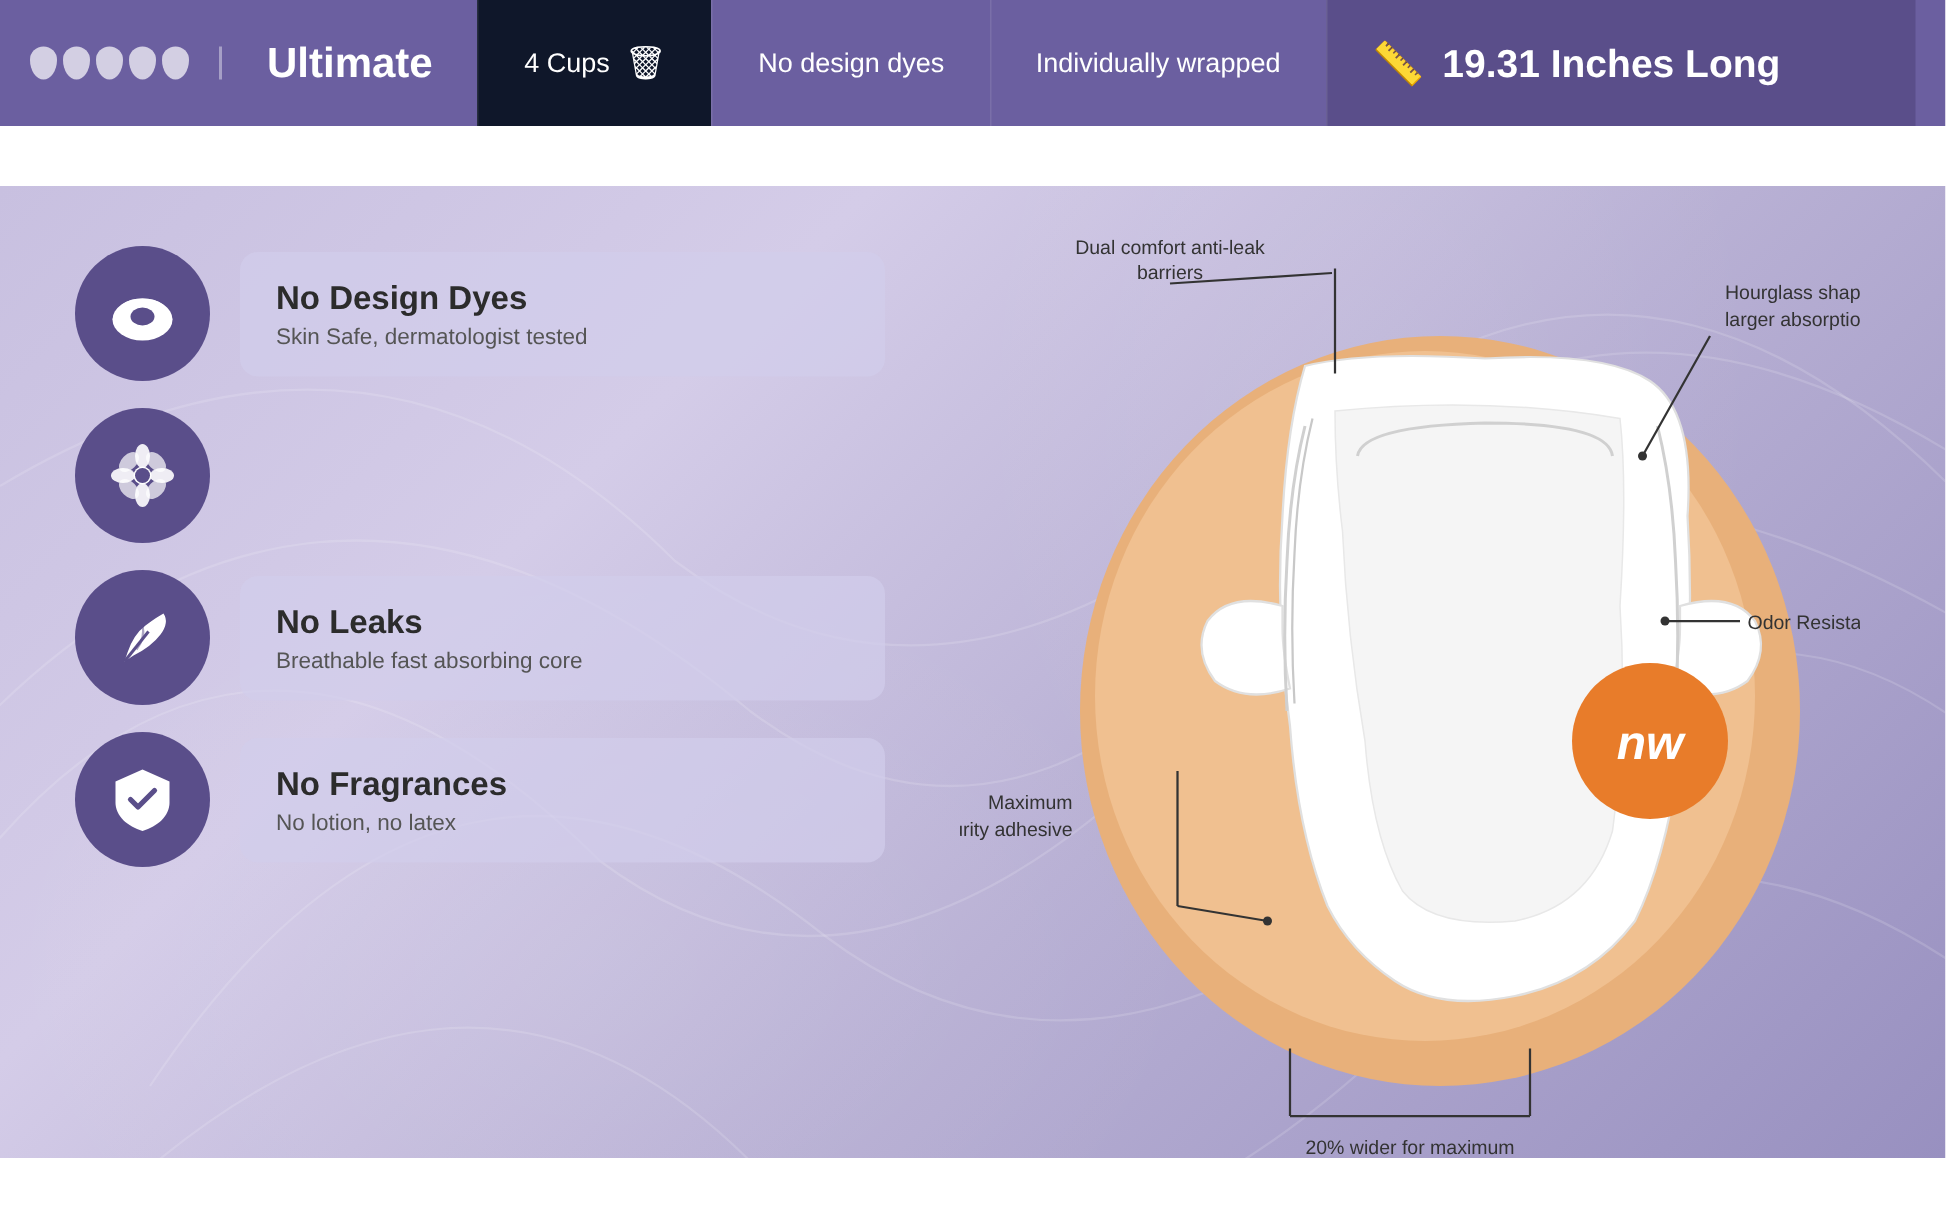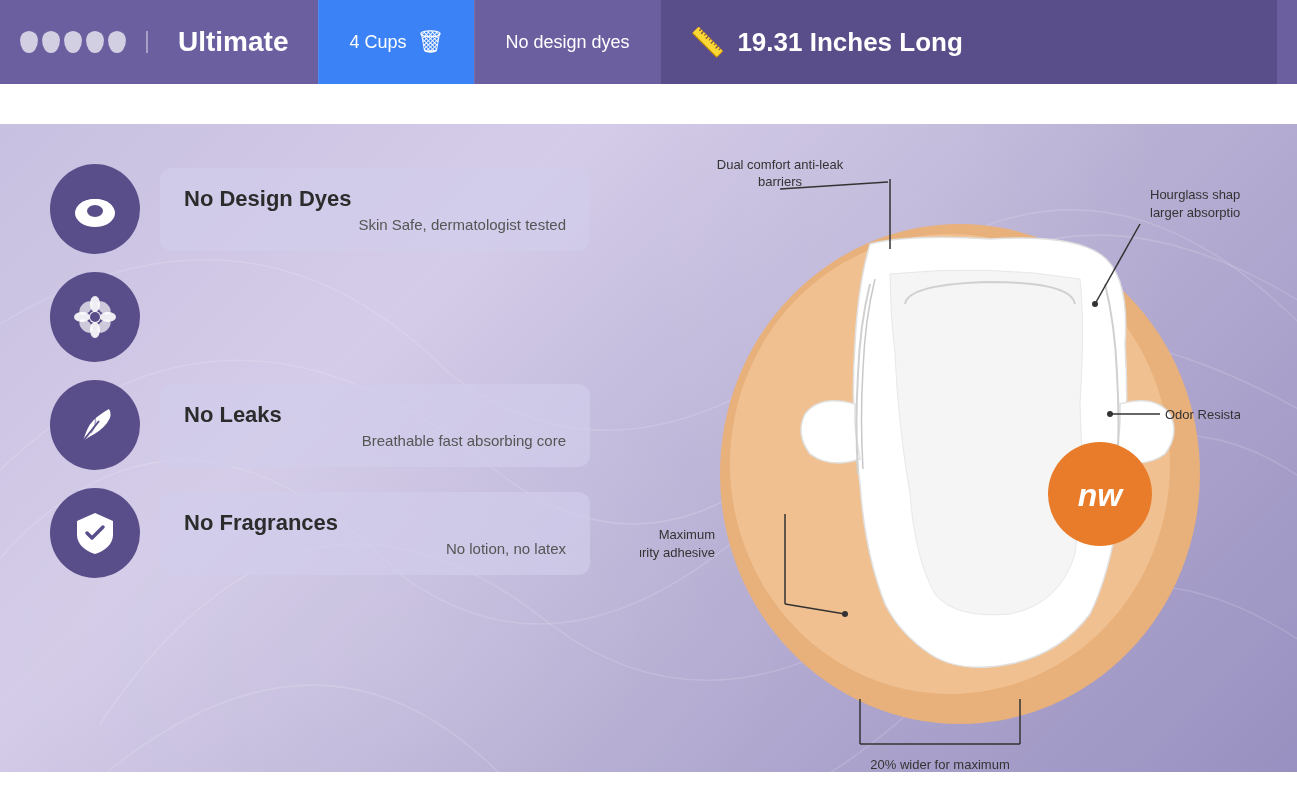--- a/index.html
+++ b/index.html
@@ -40,21 +40,21 @@
       display: flex;
       align-items: center;
       justify-content: center;
       padding: 0 30px;
       color: #fff;
       font-size: 18px;
       gap: 10px;
       border-left: 1px solid rgba(255,255,255,0.1);
     }
     .top-bar-segment.highlighted {
-      background: #3b82f6;
+      background: #0f172a;
     }
     .top-bar-segment.accent {
       background: #6b5fa0;
     }
     .segment-icon {
       font-size: 22px;
     }
     .top-bar-length {
       background: #5a4e8a;
       height: 100%;
@@ -150,21 +150,20 @@
     .feature-title {
       font-size: 22px;
       font-weight: bold;
       color: #2c2c2c;
       margin-bottom: 4px;
     }
 
     .feature-subtitle {
       font-size: 15px;
       color: #555;
-      text-align: right;
     }
 
     
     .diagram-panel {
       flex: 1;
       position: relative;
       z-index: 2;
     }
 
     .svg-diagram {
@@ -186,20 +185,23 @@
     <div class="drop"></div>
     <div class="drop"></div>
   </div>
   <div class="top-bar-ultimate">Ultimate</div>
   <div class="top-bar-segment highlighted">
     <span>4 Cups</span>
     <span class="segment-icon">🗑</span>
   </div>
   <div class="top-bar-segment accent">
     <span>No design dyes</span>
+  </div>
+  <div class="top-bar-segment accent">
+    <span>Individually wrapped</span>
   </div>
   <div class="top-bar-length">
     <span class="ruler-icon">📏</span>
     <span>19.31 Inches Long</span>
   </div>
 </div>
 
 <div class="white-gap"></div>
 
 <div class="main-section">

